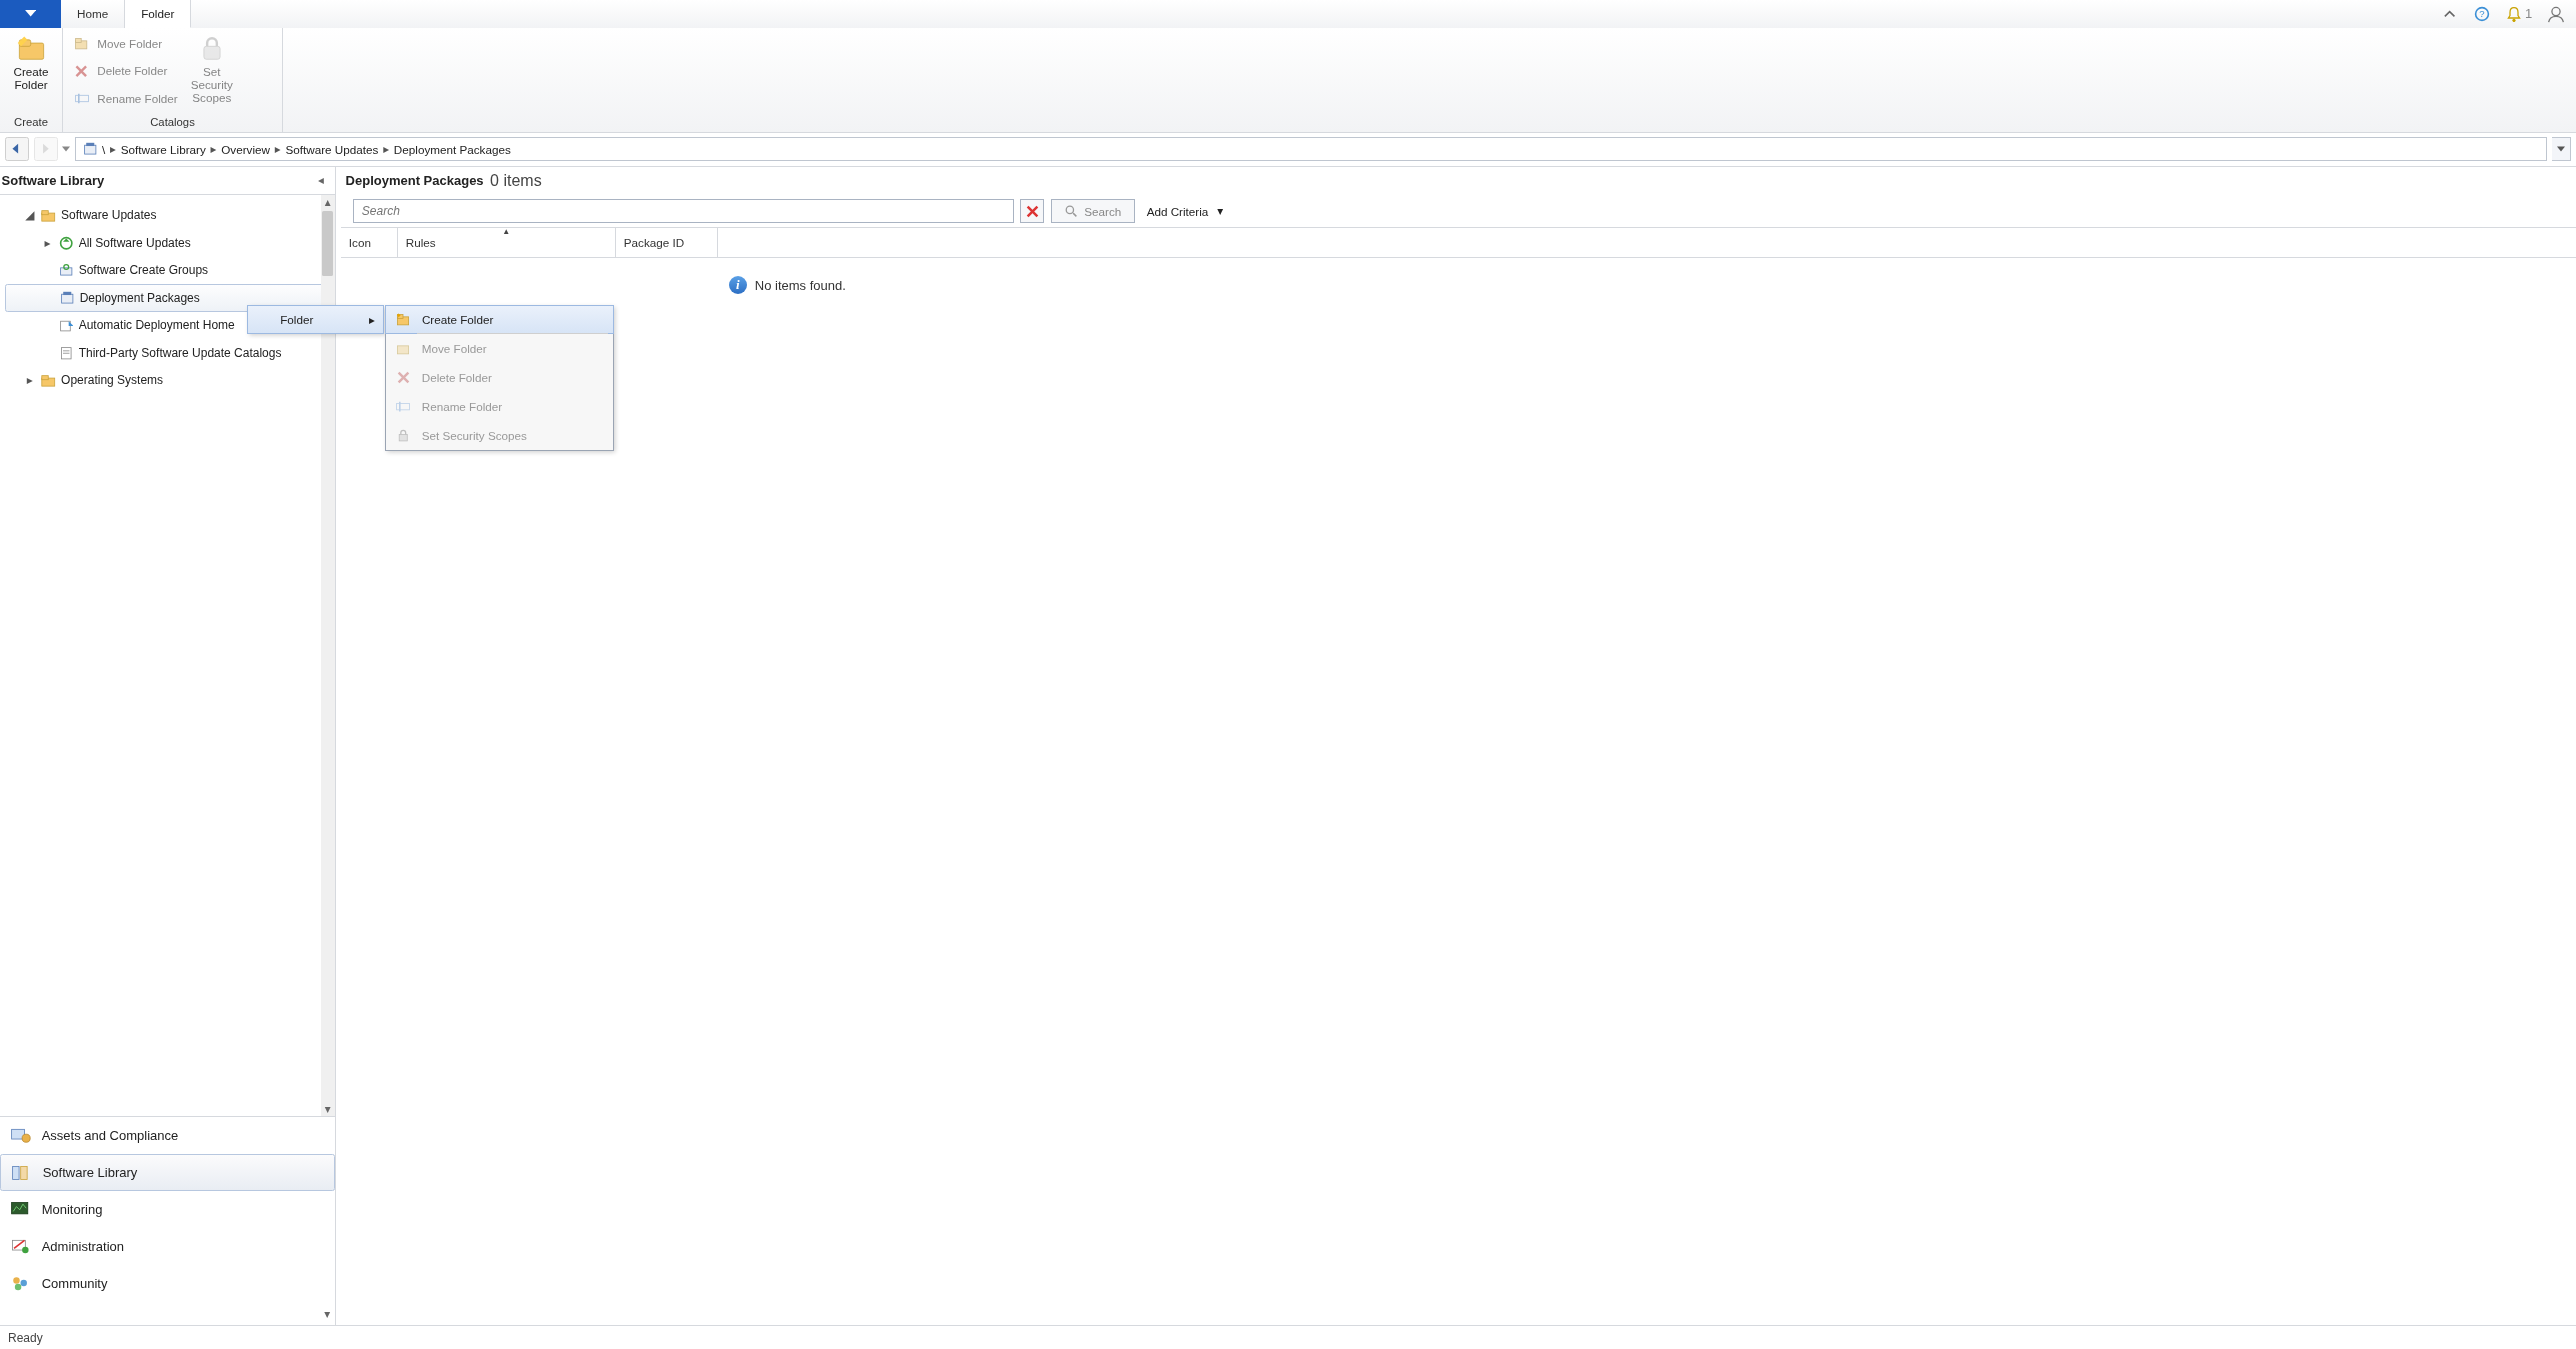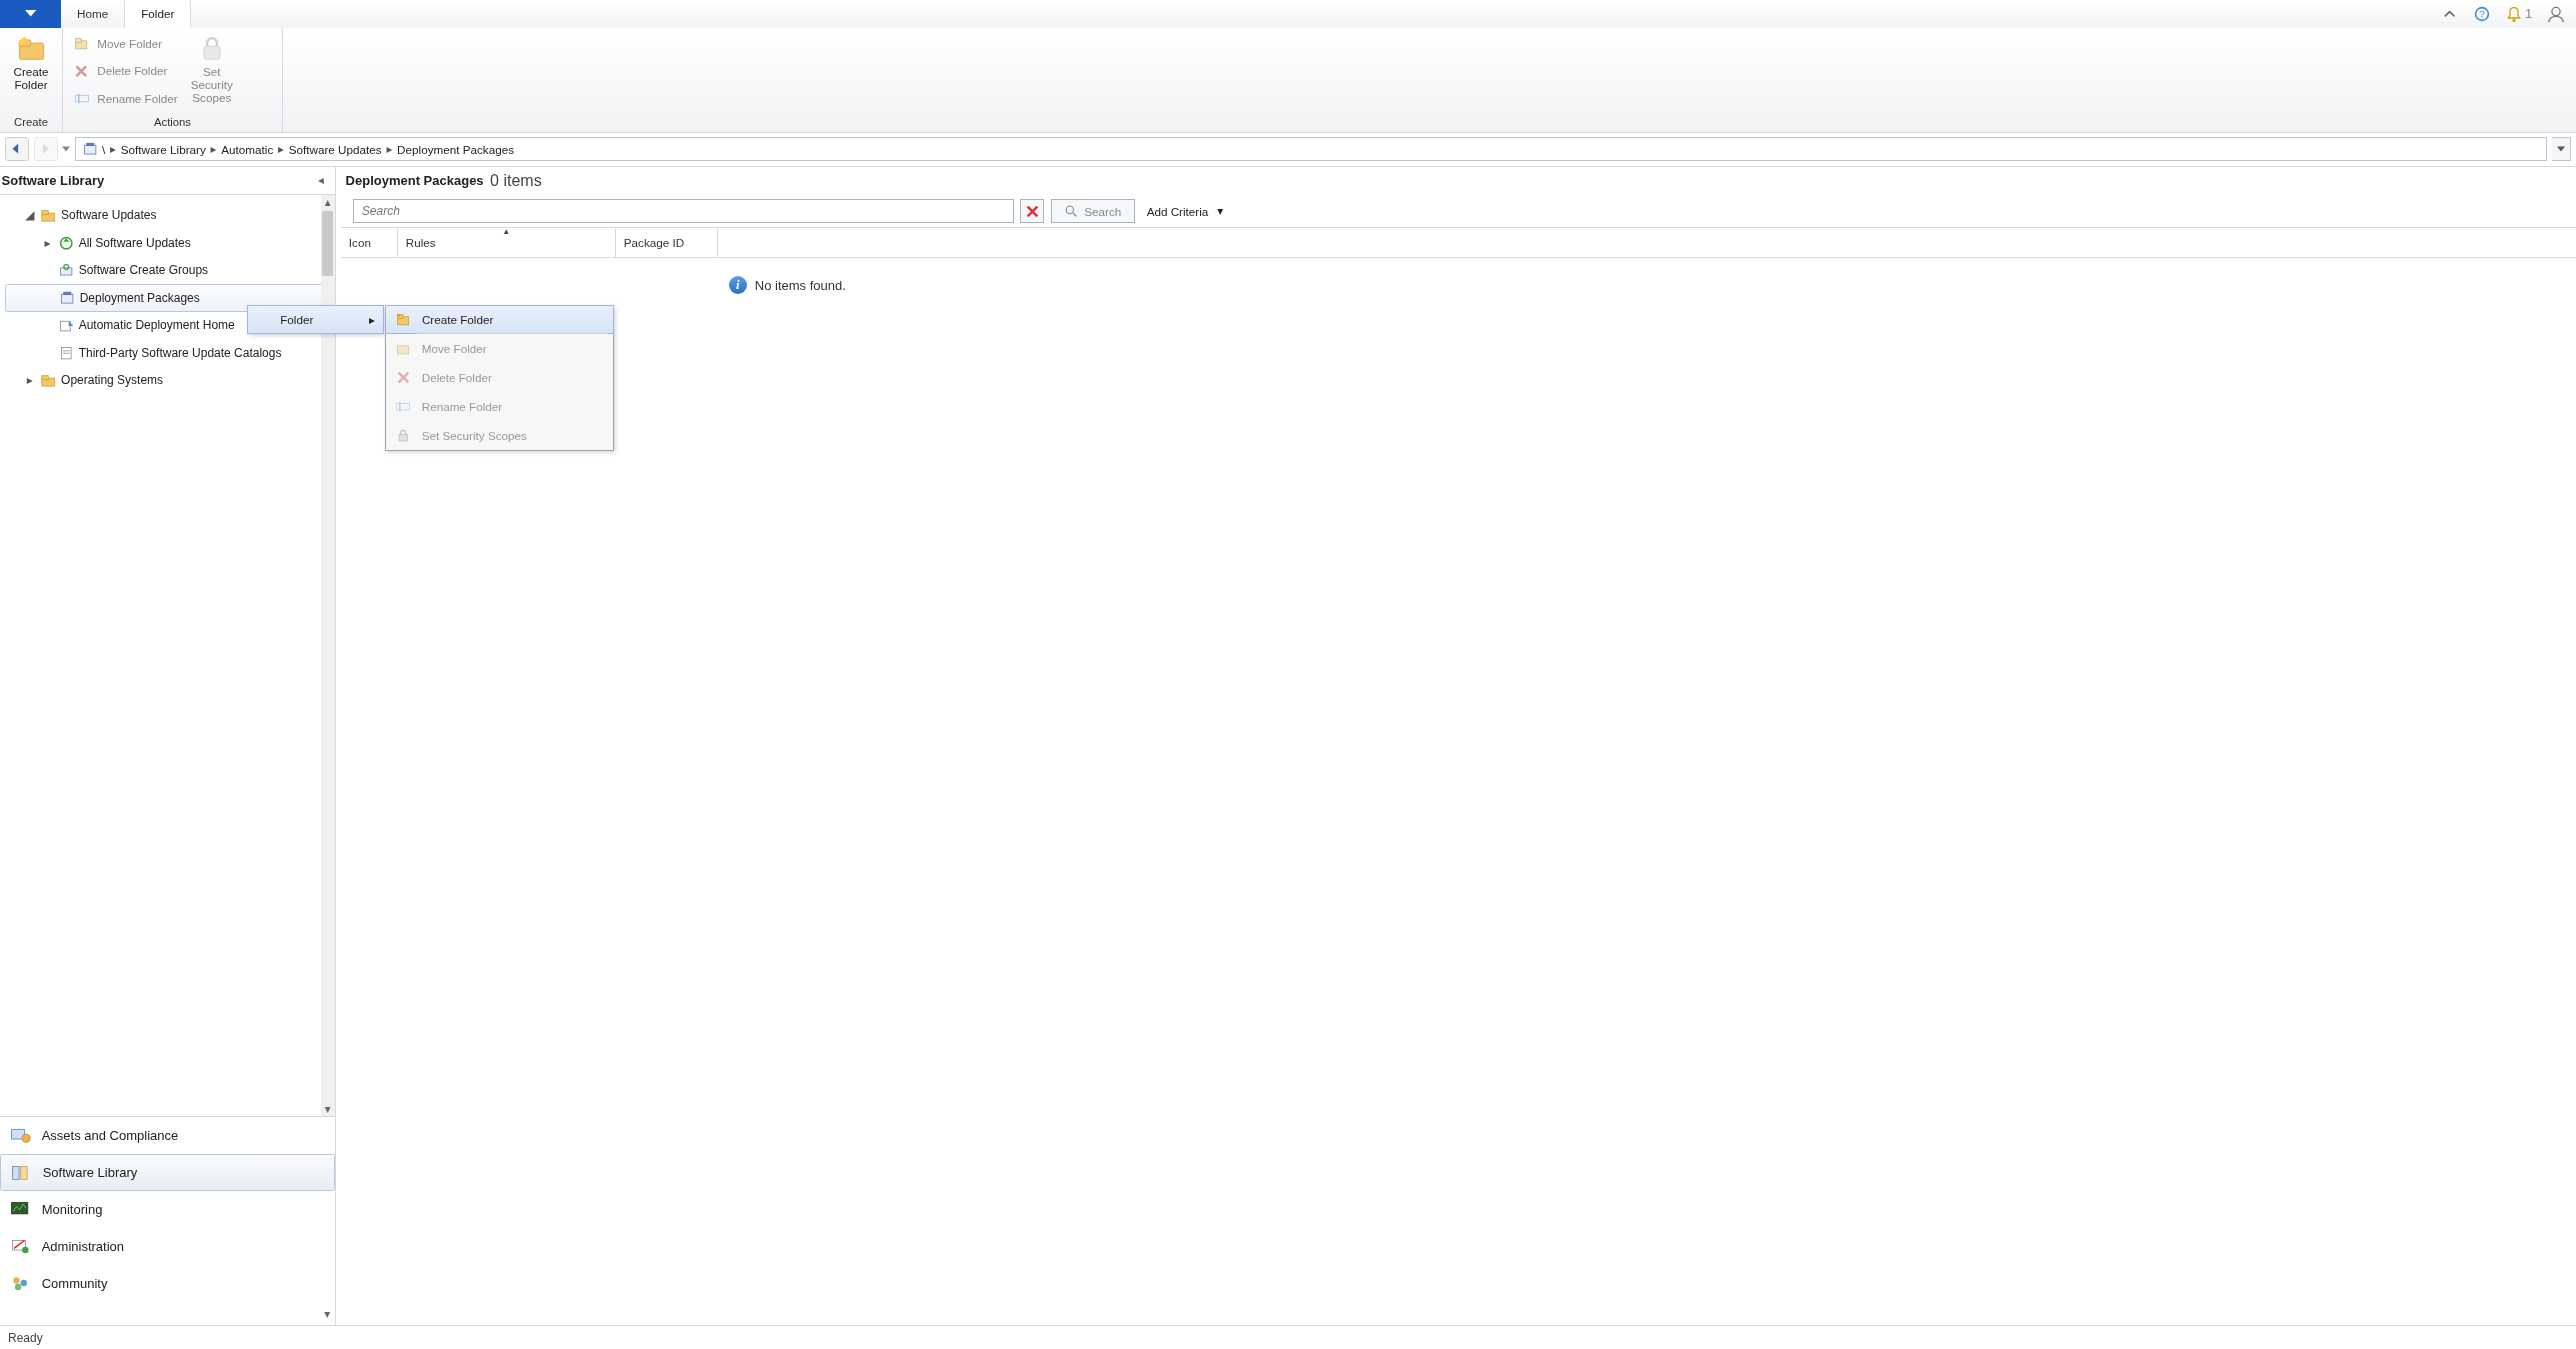--- a/index.html
+++ b/index.html
@@ -192,21 +192,21 @@
         <span class="bi">
             <svg width="26" height="27.5" viewBox="0 0 32 34">
               <rect x="6" y="14" width="20" height="16" rx="3" fill="#d9d9d9" stroke="#aaa"></rect>
               <path d="M10 14v-4a6 6 0 0 1 12 0v4" fill="none" stroke="#aaa" stroke-width="3"></path>
             </svg>
           </span>
         <span style="white-space:pre-line;text-align:center">Set Security
 Scopes</span>
       </div>
     </div>
-    <div class="label">Actions</div>
+    <div class="label">Catalogs</div>
   </div>
 </div>
 
 <div class="navbar">
   <div class="navbtn">
       <svg width="13" height="11.3" viewBox="0 0 16 14">
         <polygon points="10,1 3,7 10,13" fill="#3a66a6"></polygon>
       </svg>
     </div>
   <div class="navbtn disabled">
@@ -221,21 +221,21 @@
     <span class="crumb">
         <svg width="14.5" height="14.5" viewBox="0 0 18 18">
           <rect x="2" y="4" width="14" height="11" fill="#e9eef6" stroke="#5a7fb8"></rect>
           <rect x="4" y="1" width="10" height="4" fill="#5a7fb8"></rect>
         </svg>
       </span>
     <span class="crumb">\</span>
     <span class="sep">▸</span>
     <span class="crumb">Software Library</span>
     <span class="sep">▸</span>
-    <span class="crumb">Automatic</span>
+    <span class="crumb">Overview</span>
     <span class="sep">▸</span>
     <span class="crumb">Software Updates</span>
     <span class="sep">▸</span>
     <span class="crumb">Deployment Packages</span>
   </div>
   <div class="bc-drop">
       <svg width="8" height="8" viewBox="0 0 10 10">
         <polygon points="0,2 10,2 5,8" fill="#555"></polygon>
       </svg>
     </div>

